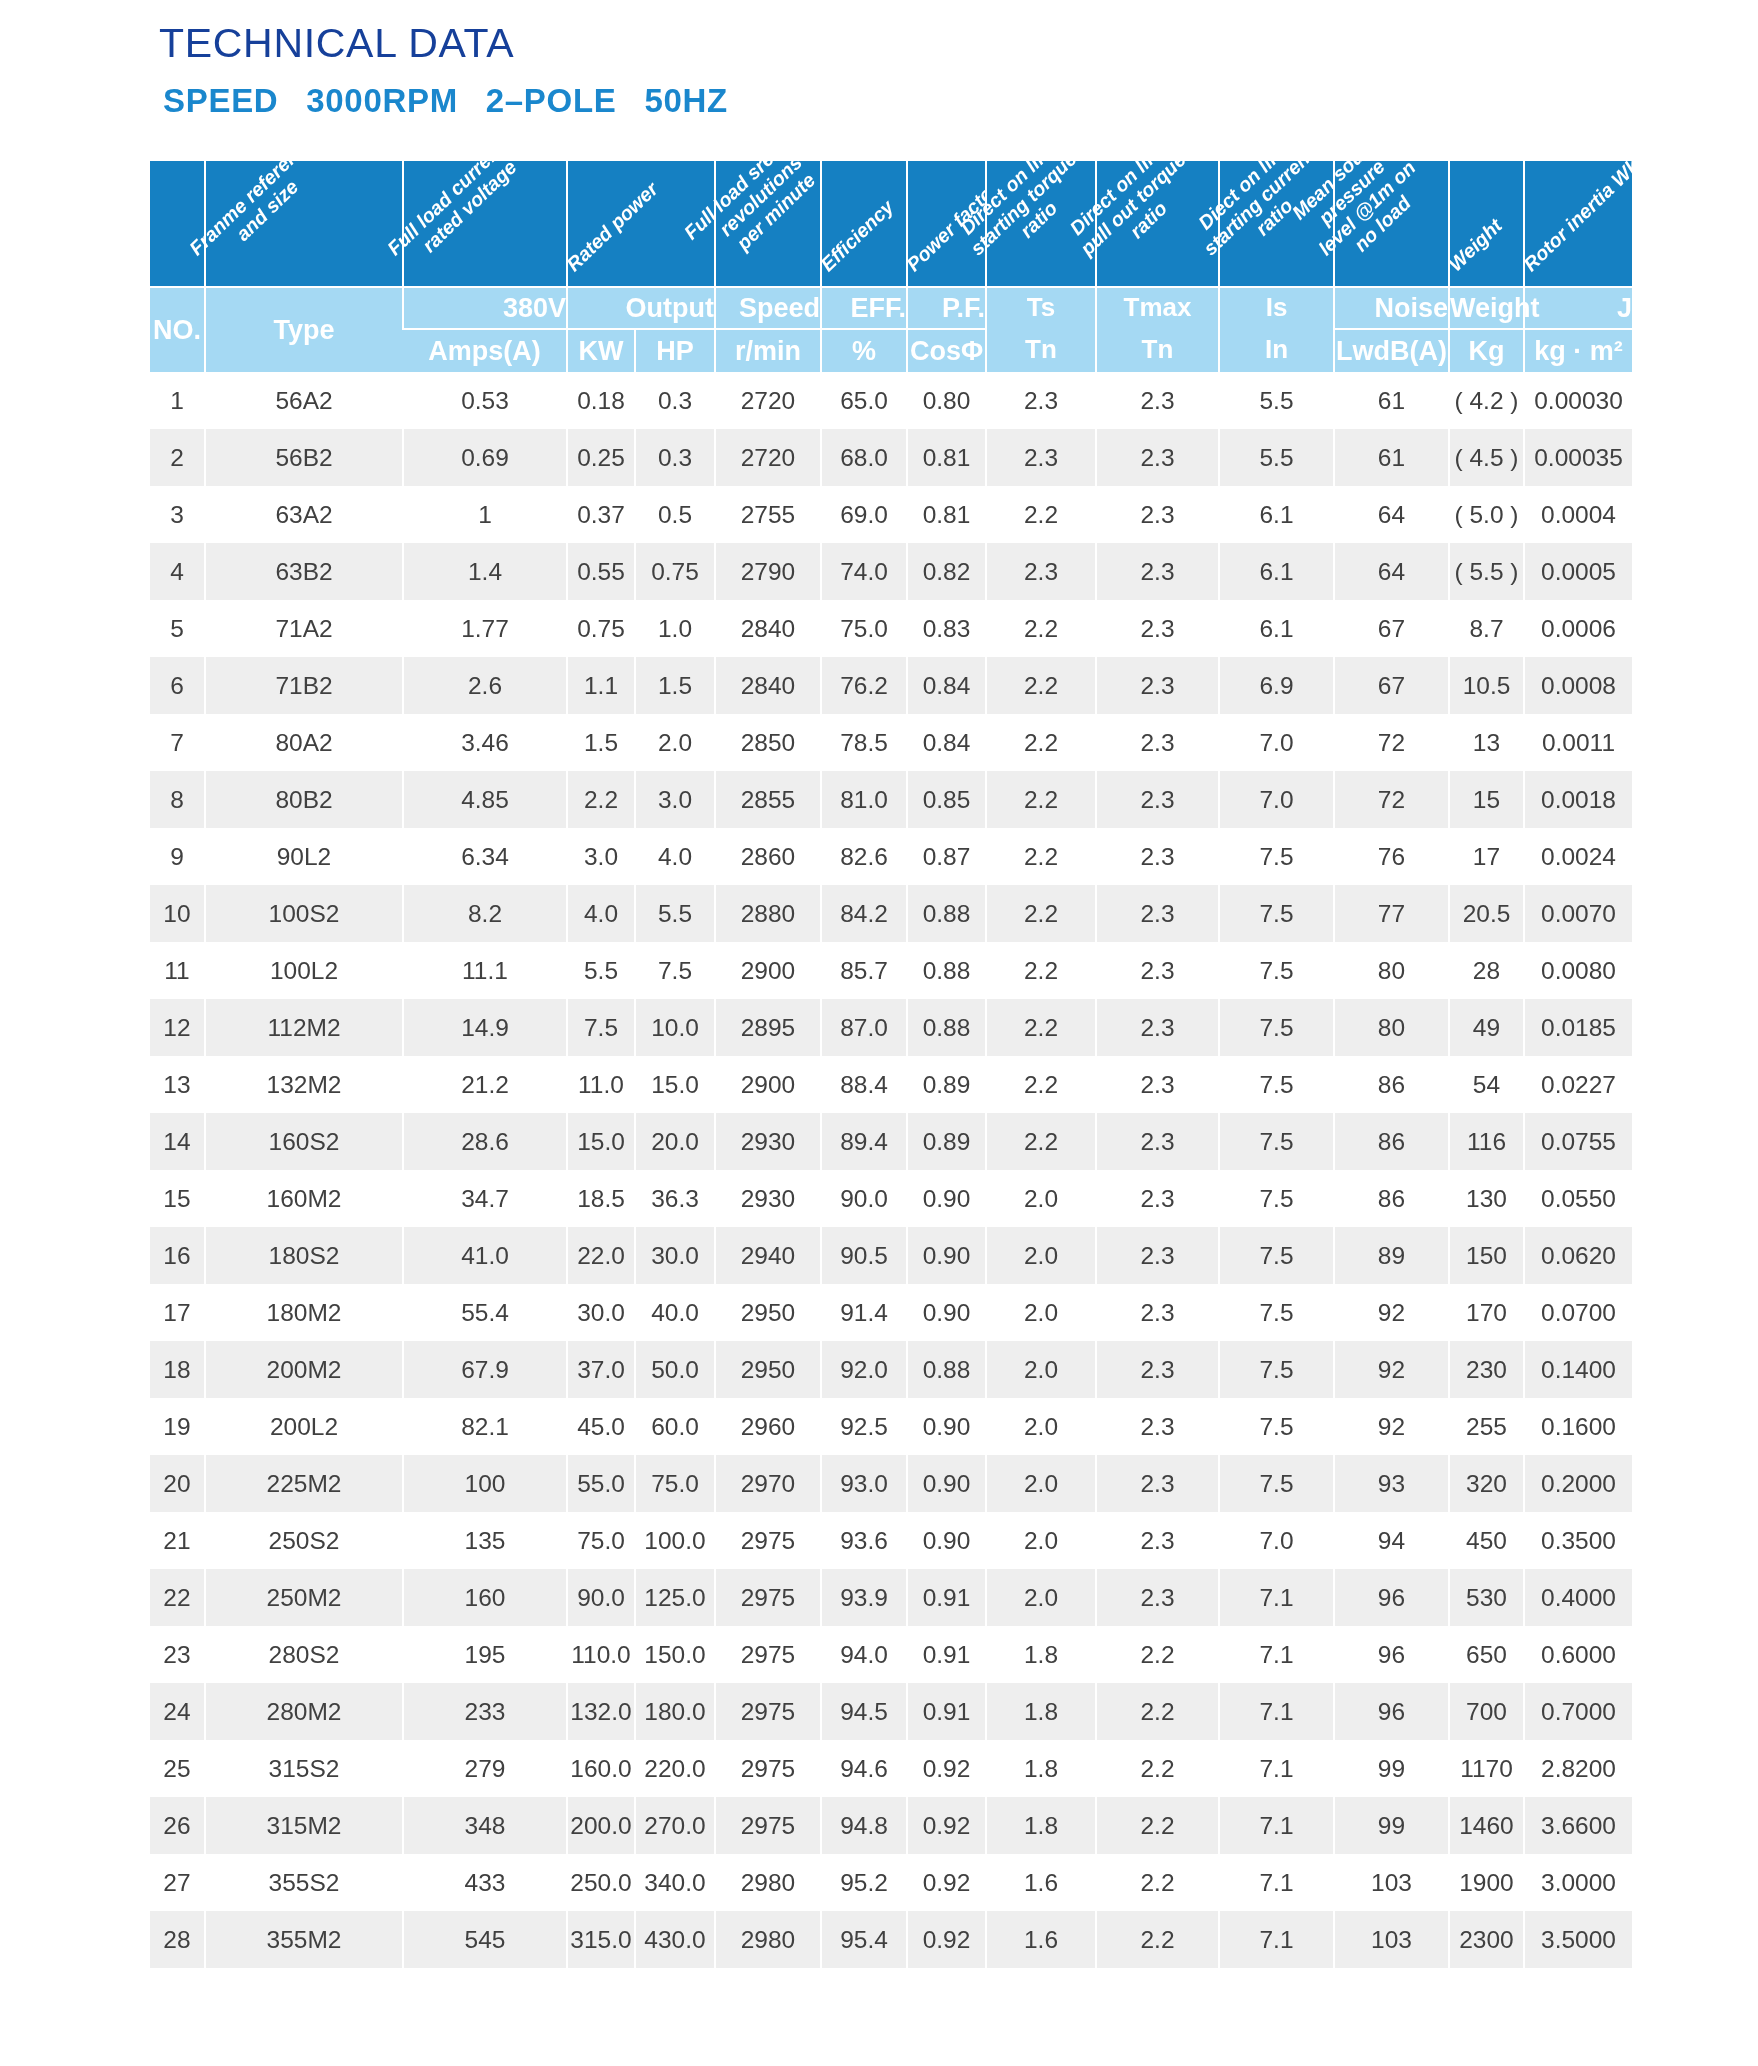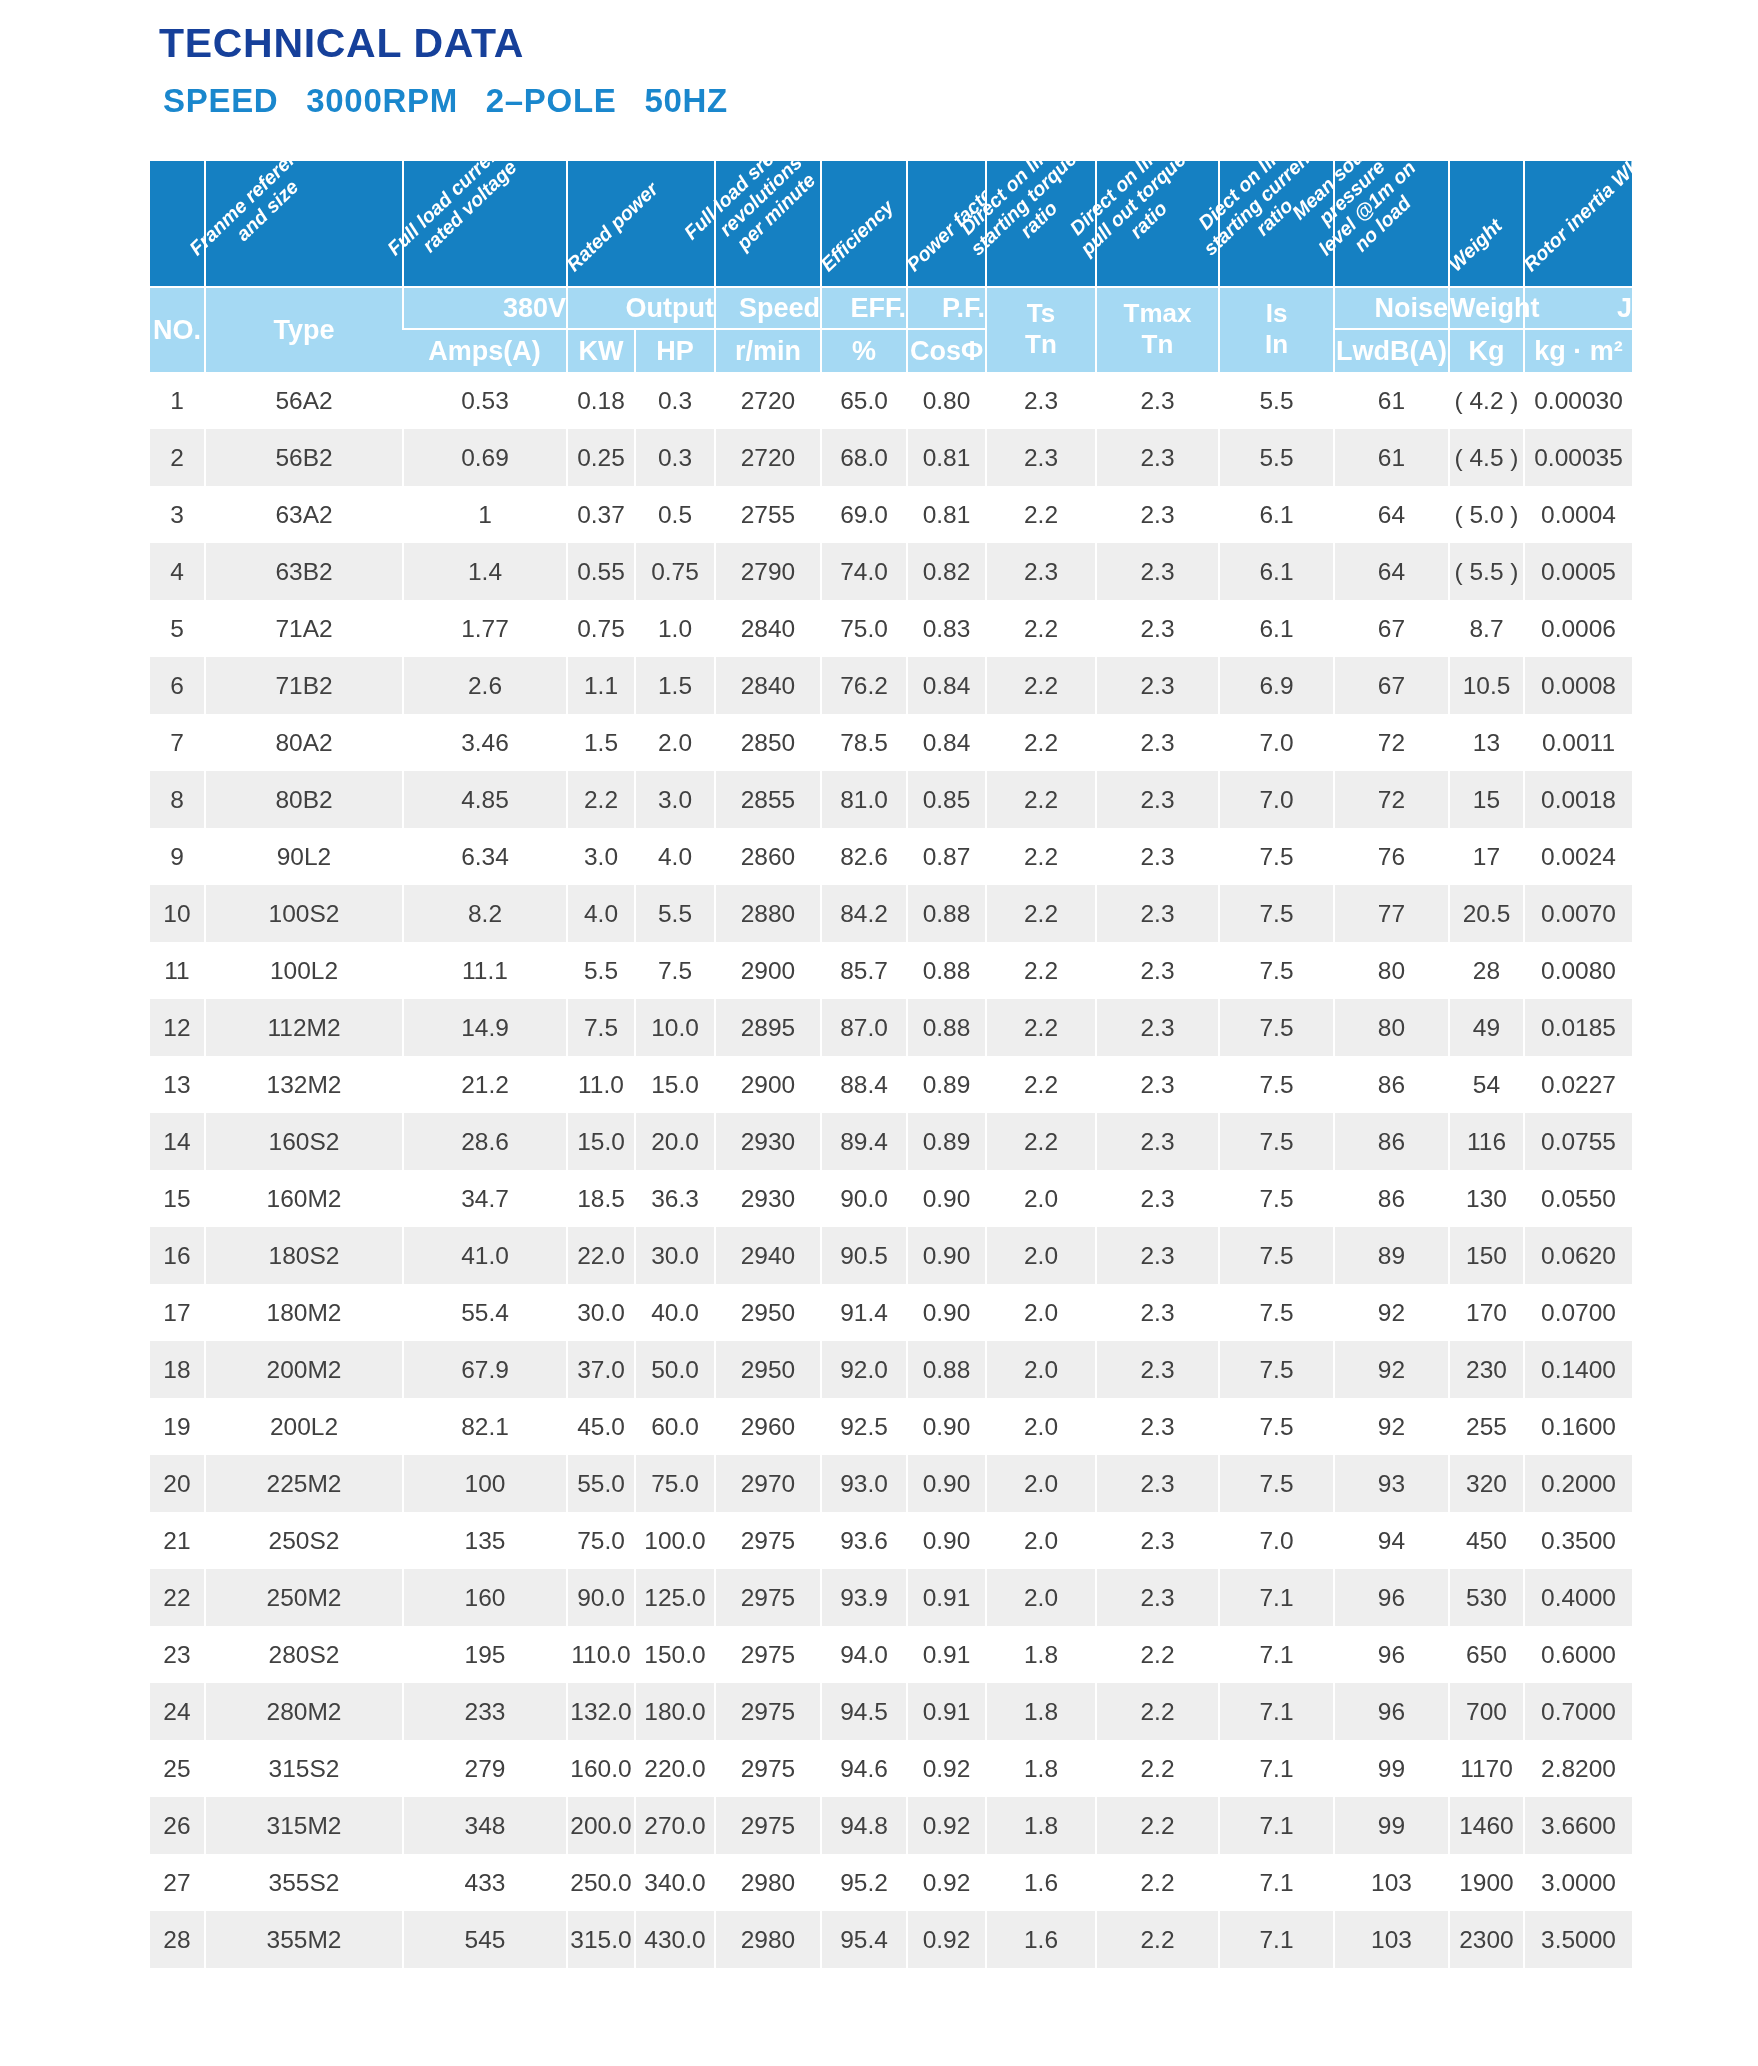--- a/index.html
+++ b/index.html
@@ -16,21 +16,21 @@
     width: 1758px;
     height: 2066px;
     overflow: hidden;
   }
   .title {
     position: absolute;
     left: 159px;
     top: 19.6px;
     margin: 0;
     font-size: 41px;
-    font-weight: bold;
+    font-weight: normal;
     letter-spacing: 0.7px;
     color: #16409a;
   }
   .subtitle {
     position: absolute;
     left: 159px;
     top: 78px;
     margin: 4px;
     font-size: 33px;
     font-weight: bold;
@@ -84,21 +84,21 @@
   }
   tr.sub th:first-child { border-left: none; }
   tr.sub.top { height: 42px; }
   tr.sub.bot { height: 43px; }
   tr.sub.top th.divided { border-bottom: 2.1px solid #ffffff; text-align: right; }
   th.dual .dualwrap {
     height: 82px;
     box-sizing: border-box;
     display: flex;
     flex-direction: column;
-    justify-content: center;
+    justify-content: space-between;
     align-items: center;
     padding: 2.8px 0 5.6px 0;
     font-size: 26px;
   }
   
   tbody td {
     height: 57px;
     padding: 0;
     text-align: center;
     vertical-align: middle;

